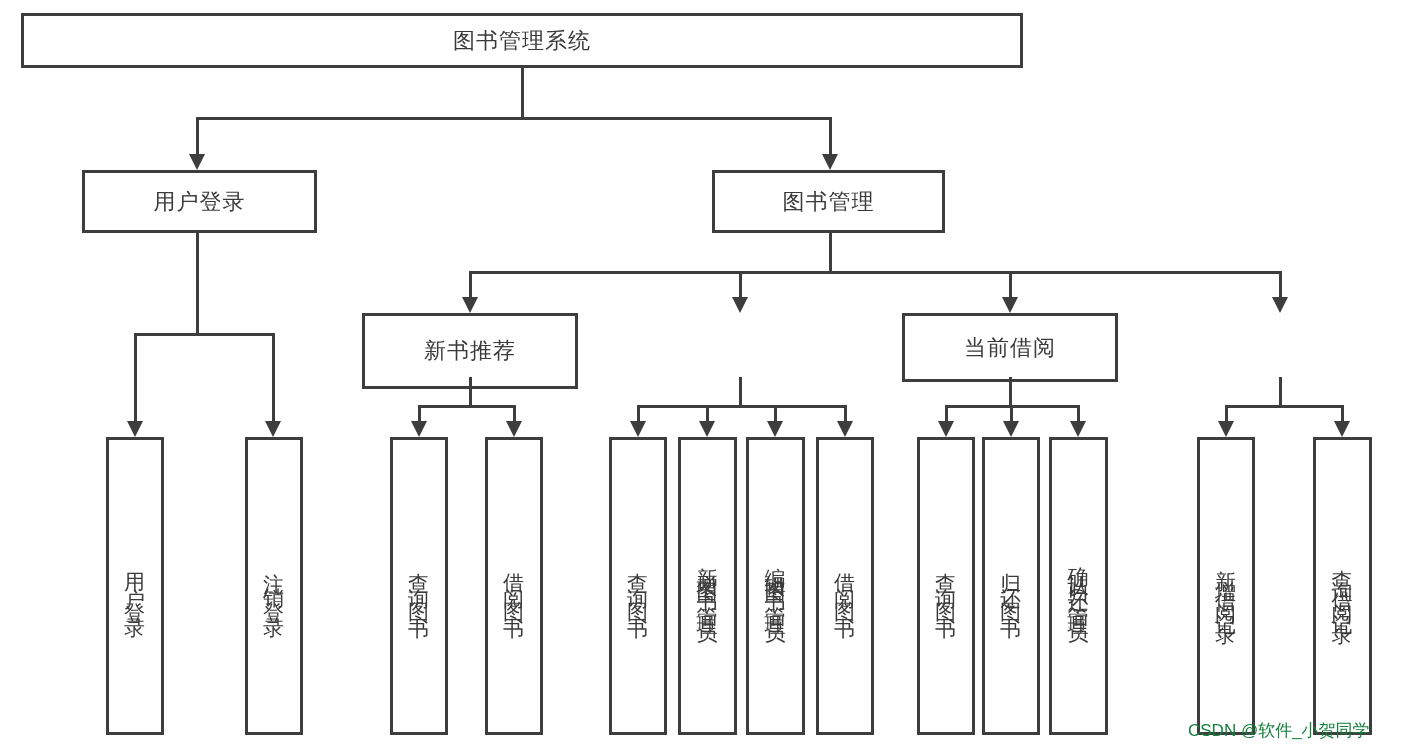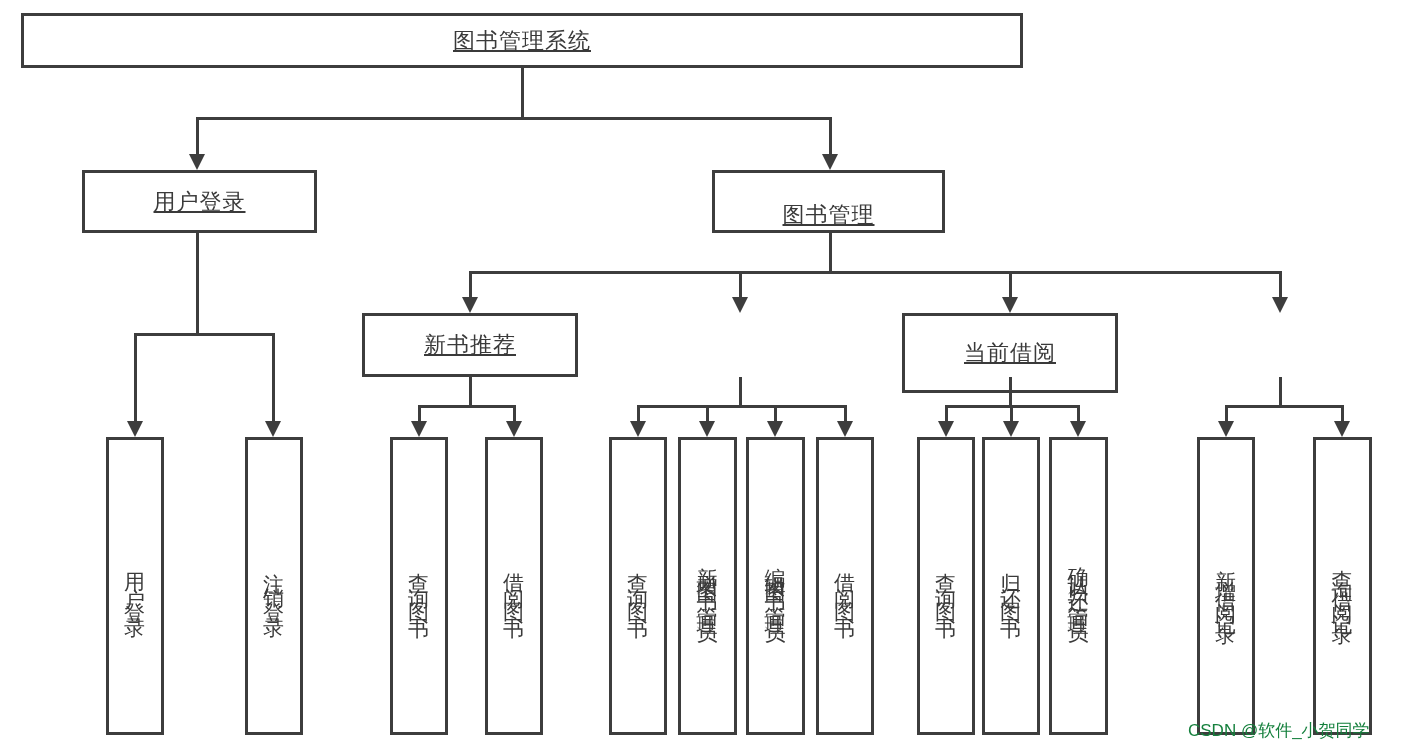--- a/index.html
+++ b/index.html
@@ -12,21 +12,21 @@
   .canvas { position: absolute; left: 0; top: 0; width: 1405px; height: 747px; }
 
   
   .box {
     position: absolute;
     border: 3px solid #3d3d3d;
     background: #ffffff;
     display: flex; align-items: center; justify-content: center;
     color: #3a3a3a;
   }
-  .hlabel { font-size: 22px; letter-spacing: 1px; white-space: nowrap; text-decoration: underline; }
+  .hlabel { font-size: 22px; letter-spacing: 1px; white-space: nowrap; }
   .vlabel {
     writing-mode: vertical-rl;
     text-orientation: mixed;
     font-size: 21px;
     line-height: 1.1;
     white-space: nowrap;
   }
   .ls4 { letter-spacing: 15px; }
   .ls6 { letter-spacing: 11px; }
   .ls9 { letter-spacing: 8px; }
@@ -62,21 +62,21 @@
   <div class="vl" style="left:521px; top:66px; height:53px;"></div>
   <div class="hl" style="left:196px; top:117px; width:636px;"></div>
   <div class="vl" style="left:196px; top:117px; height:38px;"></div>
   <div class="ah" style="left:189px; top:154px;"></div>
   <div class="vl" style="left:829px; top:117px; height:38px;"></div>
   <div class="ah" style="left:822px; top:154px;"></div>
 
   <div class="box" style="left:82px; top:170px; width:235px; height:63px;">
     <span class="hlabel">用户登录</span>
   </div>
-  <div class="box" style="left:712px; top:170px; width:233px; height:63px;align-items:flex-end;">
+  <div class="box" style="left:712px; top:170px; width:233px; height:63px;">
     <span class="hlabel">图书管理</span>
   </div>
 
   <div class="vl" style="left:196px; top:233px; height:103px;"></div>
   <div class="hl" style="left:134px; top:333px; width:141px;"></div>
   <div class="vl" style="left:134px; top:333px; height:89px;"></div>
   <div class="ah" style="left:127px; top:421px;"></div>
   <div class="vl" style="left:272px; top:333px; height:89px;"></div>
   <div class="ah" style="left:265px; top:421px;"></div>
 
@@ -84,24 +84,24 @@
   <div class="hl" style="left:469px; top:271px; width:813px;"></div>
   <div class="vl" style="left:469px; top:271px; height:27px;"></div>
   <div class="ah" style="left:462px; top:297px;"></div>
   <div class="vl" style="left:739px; top:271px; height:27px;"></div>
   <div class="ah" style="left:732px; top:297px;"></div>
   <div class="vl" style="left:1009px; top:271px; height:27px;"></div>
   <div class="ah" style="left:1002px; top:297px;"></div>
   <div class="vl" style="left:1279px; top:271px; height:27px;"></div>
   <div class="ah" style="left:1272px; top:297px;"></div>
 
-  <div class="box" style="left:362px; top:313px; width:216px; height:64px;">
+  <div class="box" style="left:362px; top:313px; width:216px; height:76px;">
     <span class="hlabel">新书推荐</span>
   </div>
-  <div class="box" style="left:902px; top:313px; width:216px; height:80px;">
+  <div class="box" style="left:902px; top:313px; width:216px; height:69px;">
     <span class="hlabel">当前借阅</span>
   </div>
 
   <div class="vl" style="left:469px; top:377px; height:31px;"></div>
   <div class="hl" style="left:418px; top:405px; width:97px;"></div>
   <div class="vl" style="left:418px; top:405px; height:17px;"></div>
   <div class="ah" style="left:411px; top:421px;"></div>
   <div class="vl" style="left:513px; top:405px; height:17px;"></div>
   <div class="ah" style="left:506px; top:421px;"></div>
 

